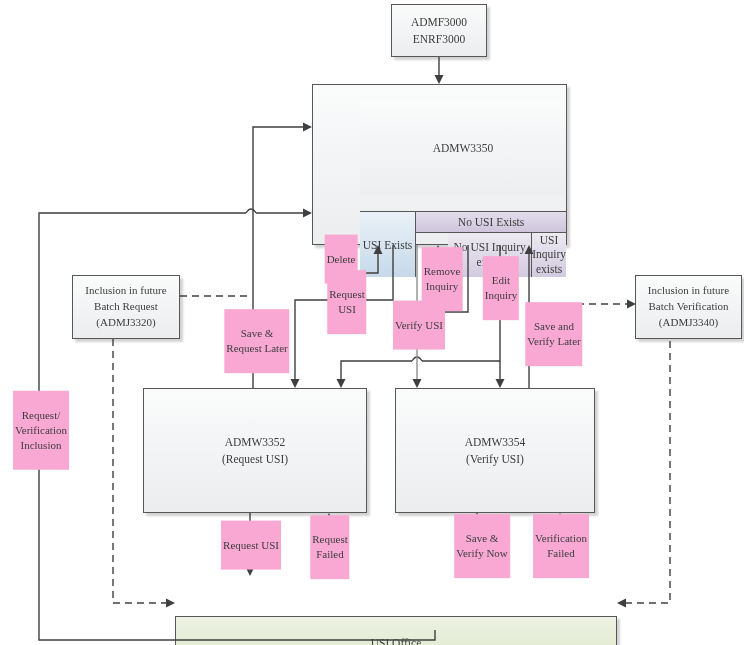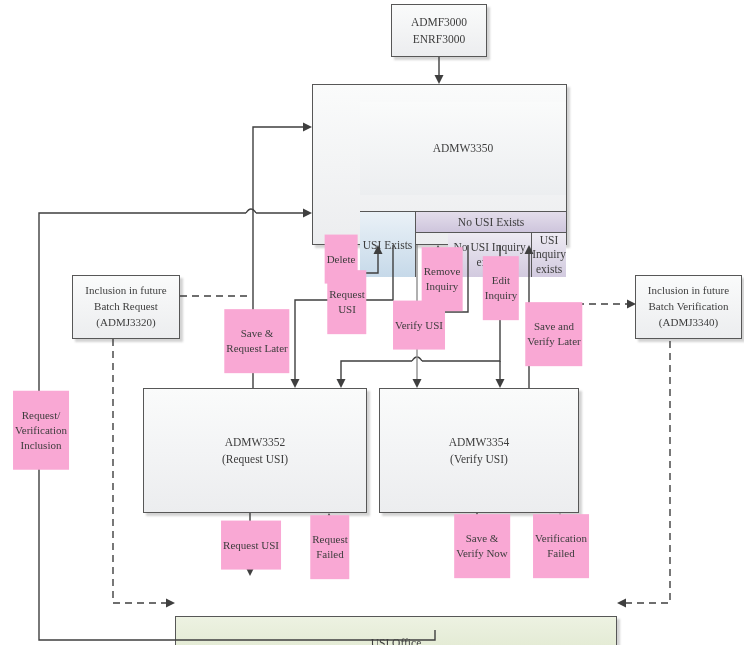--- a/index.html
+++ b/index.html
@@ -75,21 +75,21 @@
 Batch Request
 (ADMJ3320)</div>
 
   <div class="node" style="left:635px;top:275px;width:107px;height:64px;font-size:11px;">Inclusion in future
 Batch Verification
 (ADMJ3340)</div>
 
   <div class="node" style="left:143px;top:388px;width:224px;height:125px;">ADMW3352
 (Request USI)</div>
 
-  <div class="node" style="left:379px;top:388px;width:200px;height:125px;">ADMW3354
+  <div class="node" style="left:395px;top:388px;width:200px;height:125px;">ADMW3354
 (Verify USI)</div>
 
   <div class="node" id="usi-office" style="left:175px;top:576px;width:442px;height:54px;">USI Office</div>
 
   <svg class="wires" width="744" height="645" viewBox="0 0 744 645">
     <g fill="none" stroke="#3f3f3f" stroke-width="1.4">
 
       <path d="M439,57 V76"></path>
 
       <path d="M253,388 V127 H304"></path>

